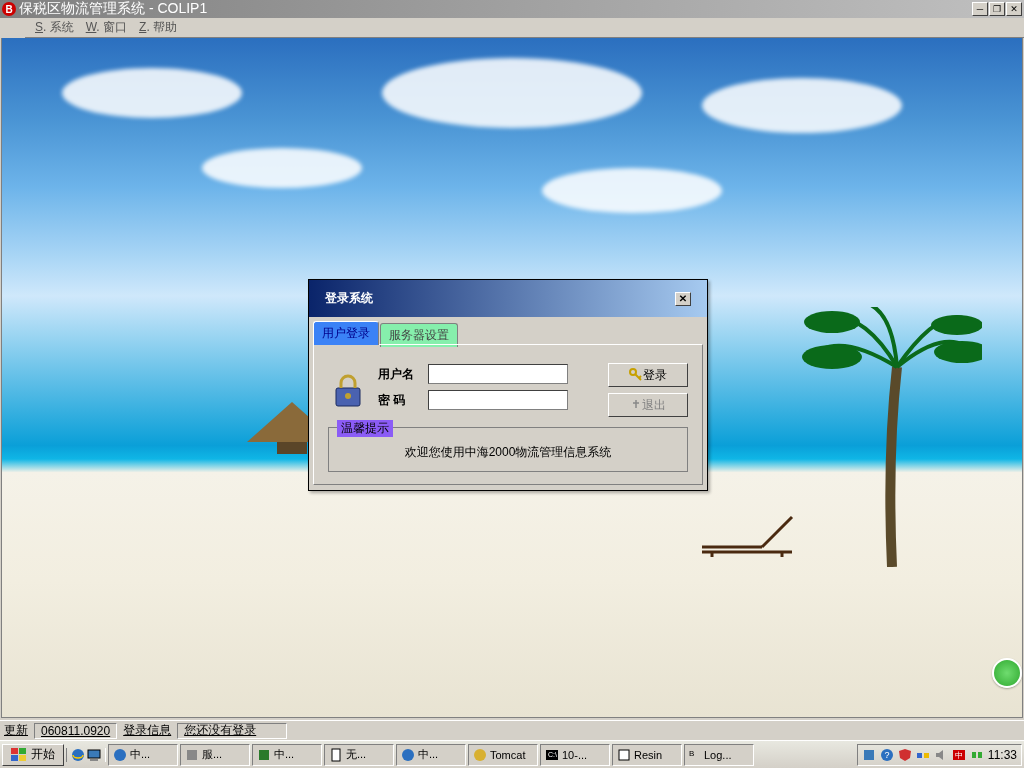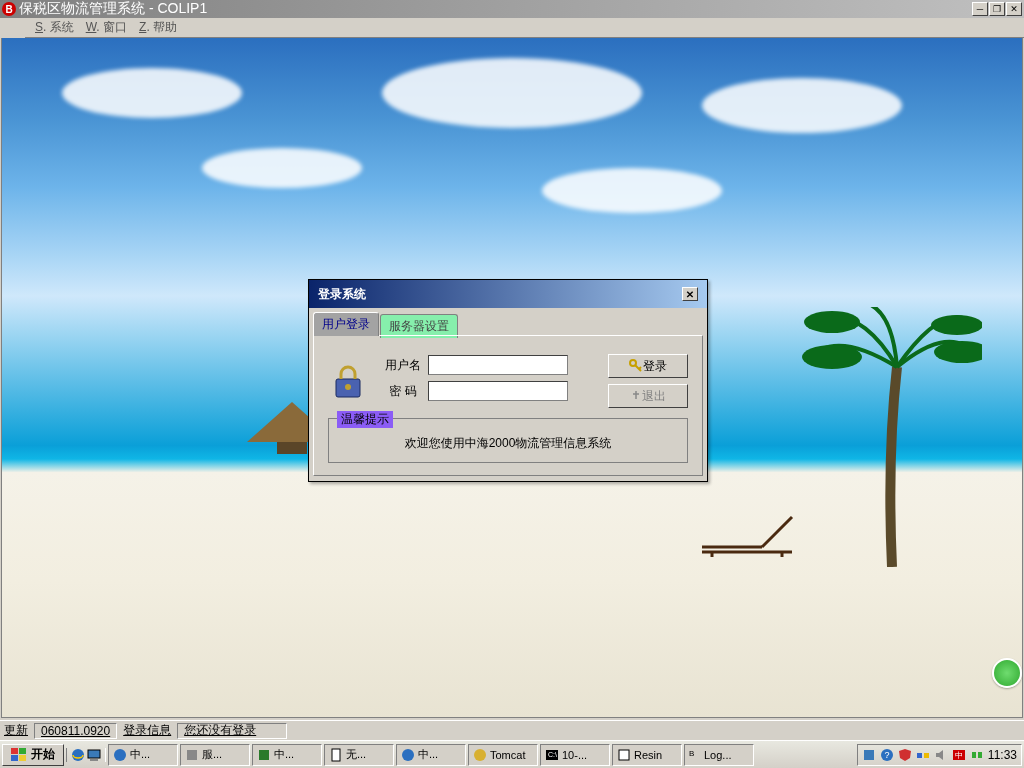--- a/index.html
+++ b/index.html
@@ -104,26 +104,26 @@
 .dialog {
   position: absolute;
   left: 306px;
   top: 241px;
   width: 400px;
   background: #d4d0c8;
   border: 1px solid #000;
   box-shadow: 2px 2px 3px rgba(0,0,0,0.3);
 }
 .dialog .dlg-title {
-  height: 28px;
+  height: 37px;
   background: linear-gradient(to right, #0a246a, #a6caf0);
   color: #fff;
   display: flex;
   align-items: center;
-  padding: 0 9px;
+  padding: 0 16px;
   font-weight: bold;
 }
 .dialog .dlg-title .dlg-text { flex: 1; }
 .dialog .dlg-title .close-btn {
   width: 16px; height: 14px;
   background: #d4d0c8;
   border: 1px solid #fff;
   border-right-color: #404040;
   border-bottom-color: #404040;
   color: #000;
@@ -142,21 +142,21 @@
   border-bottom: none;
   background: #86efac;
   color: #00008b;
   cursor: pointer;
   margin-right: 1px;
   border-top-left-radius: 3px;
   border-top-right-radius: 3px;
   position: relative;
 }
 .tab.active {
-  background: #a3a3a3;
+  background: #3b82f6;
   z-index: 2;
   border-color: #fff #808080 #d4d0c8 #fff;
 }
 .tab.inactive {
   top: 2px;
   color: #444;
 }
 .tab-panel {
   border: 1px solid #fff;
   border-right-color: #808080;
@@ -175,21 +175,22 @@
   margin-right: 10px;
 }
 .form-col { flex: 1; }
 .field-row {
   display: flex;
   align-items: center;
   margin-bottom: 6px;
 }
 .field-label {
   width: 50px;
-  text-align: center;
+  text-align: left;
+  font-weight: bold;
 }
 .text-input {
   width: 140px;
   height: 20px;
   border: 1px solid #808080;
   border-top-color: #404040;
   border-left-color: #404040;
   background: #fff;
   padding: 0 3px;
   font-family: inherit;
@@ -270,21 +271,21 @@
   height: 22px;
   padding: 0 8px;
   border: 1px solid #fff;
   border-right-color: #404040;
   border-bottom-color: #404040;
   background: #d4d0c8;
   display: flex;
   align-items: center;
   gap: 4px;
   cursor: pointer;
-  font-weight: bold;
+  font-weight: normal;
 }
 .win-flag {
   width: 16px; height: 14px;
   display: inline-block;
 }
 .task-btn {
   height: 22px;
   padding: 0 4px;
   border: 1px solid #808080;
   border-top-color: #808080;

